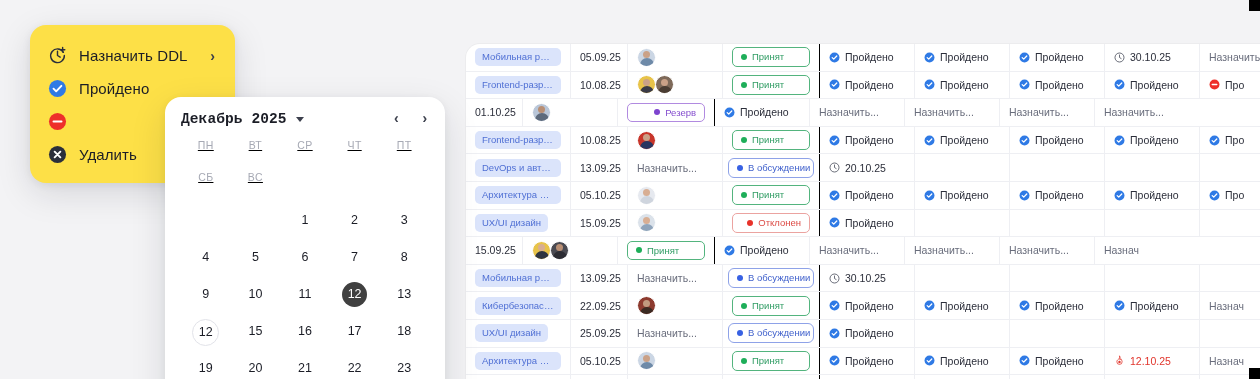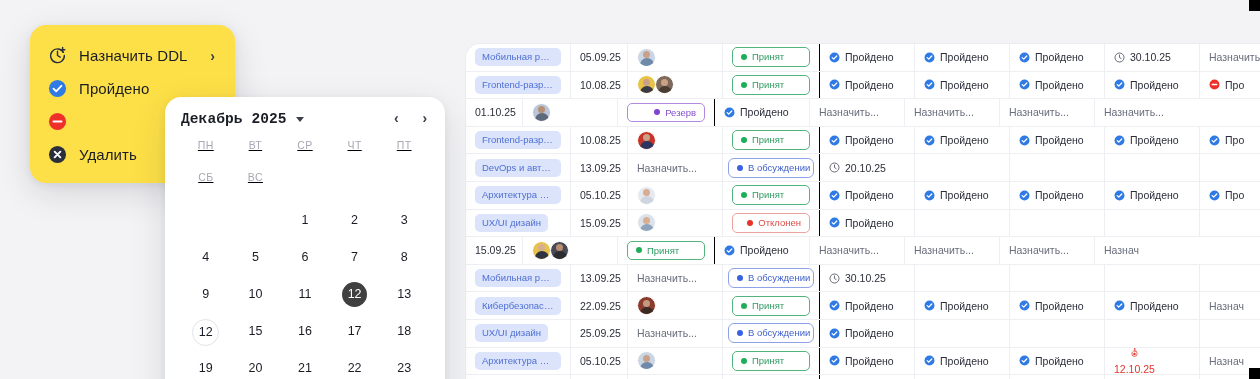--- a/index.html
+++ b/index.html
@@ -107,21 +107,21 @@
   .badge.reserve{border-color:#b18ae0;color:#8650cf;justify-content:flex-end;}
   .badge.reserve .dot{background:#7d44cf;}
   .badge.discuss{border-color:#8ea2e8;color:#4061cc;border-radius:6px;}
   .badge.discuss .dot{background:#3861e3;}
   .badge.rejected{border-color:#eba3a0;color:#dc4b45;justify-content:flex-end;}
   .badge.rejected .dot{background:#e8322a;}
 
   .assign{color:#696d7c;font-size:10.5px;}
 
   .st{display:inline-flex;align-items:center;gap:5px;font-size:10.5px;color:#2b2e3a;}
-  .st.red{color:#e1352c;flex-direction:column;}
+  .st.red{color:#e1352c;}
 
   .avatars{display:flex;align-items:center;}
   .av{
     width:17px;height:17px;border-radius:50%;
     border:1.5px solid #fff;background:#cfd3de;
     margin-right:-1px;flex:0 0 17px;overflow:hidden;position:relative;
   }
   .av:first-child{margin-left:0;}
   .av i{position:absolute;display:block;}
   .av i.head{width:7px;height:7px;border-radius:50%;left:5px;top:2.5px;}

